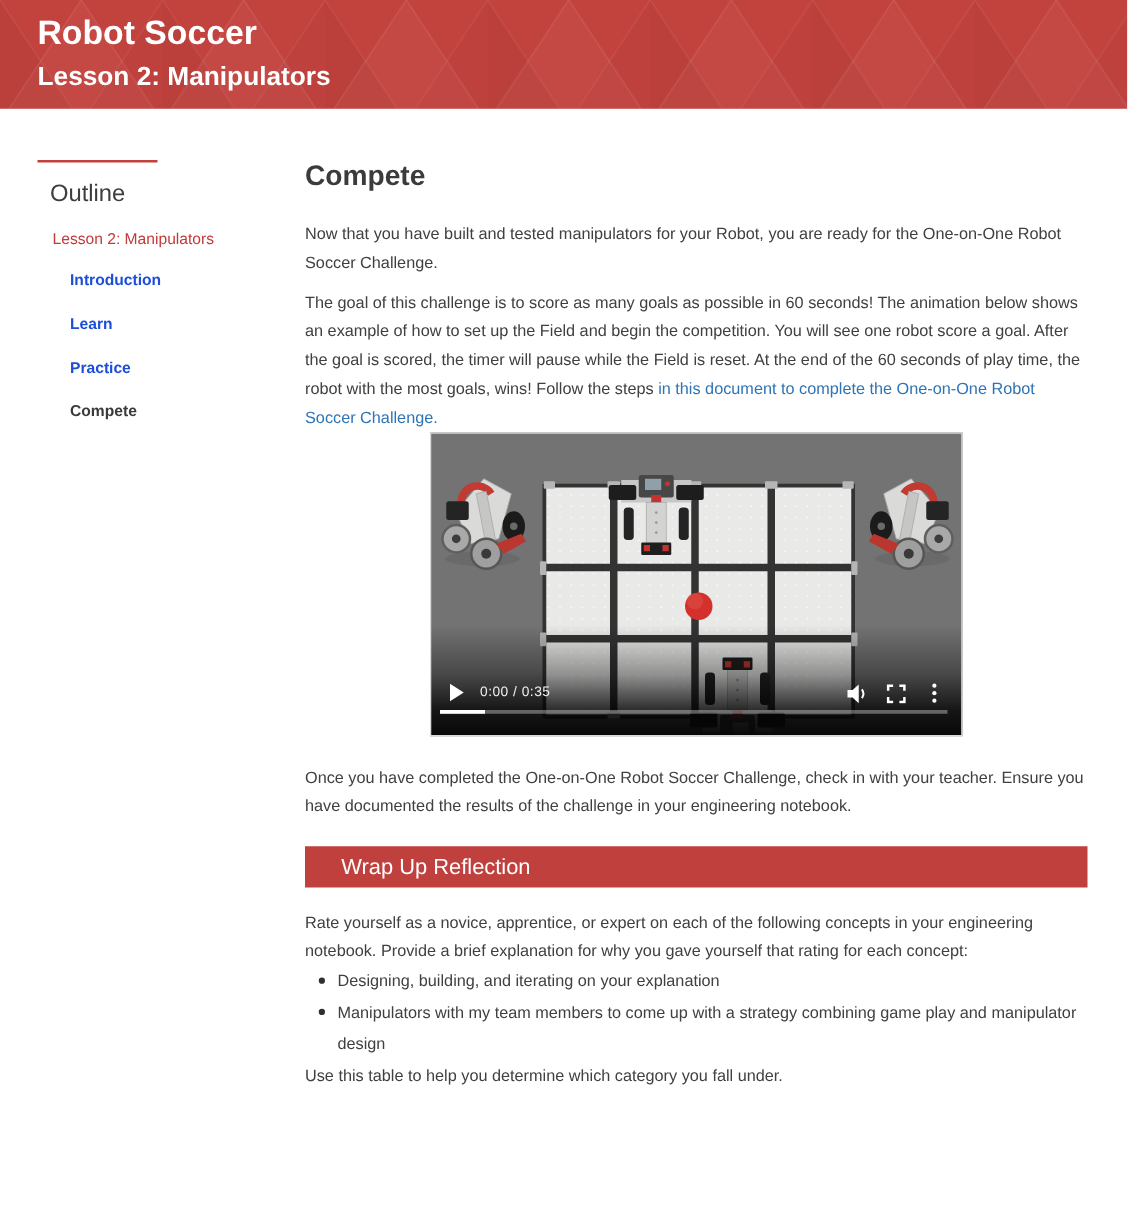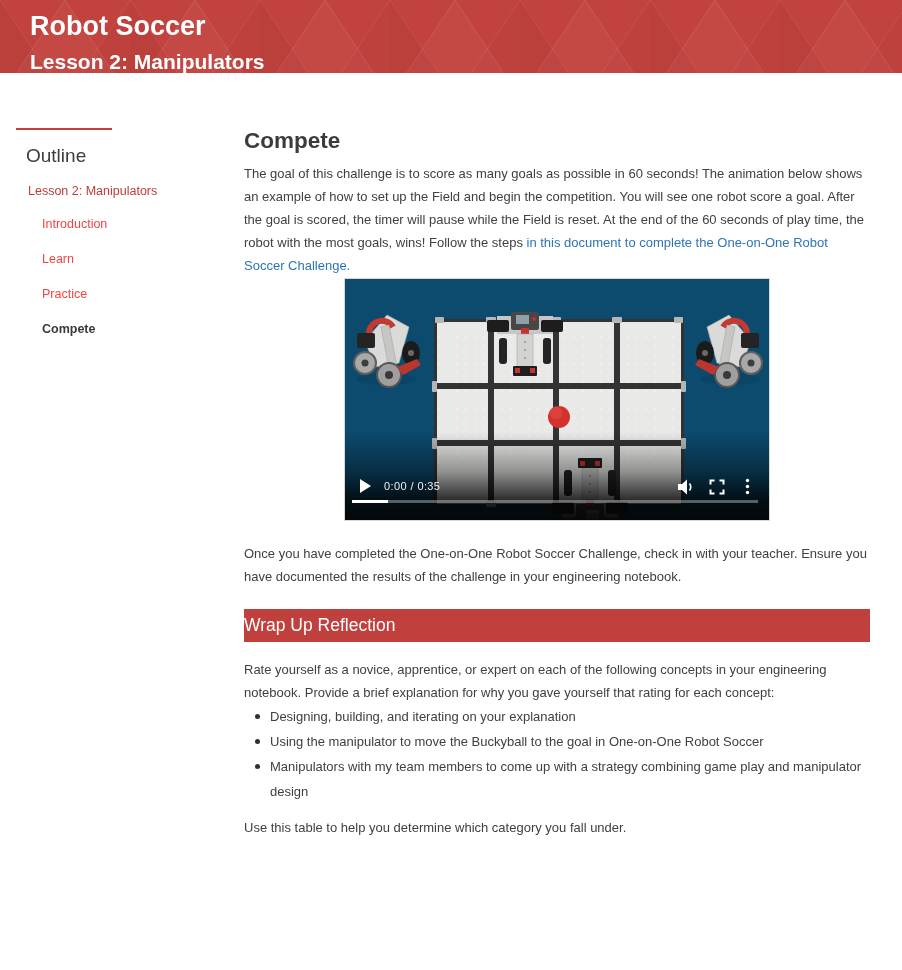--- a/index.html
+++ b/index.html
@@ -1,65 +1,65 @@
 <!DOCTYPE html>
 <html><head>
 <meta charset="utf-8">
 <style>
   * { box-sizing: border-box; margin: 0; padding: 0; }
   html, body { background: #ffffff; }
   body { font-family: "Liberation Sans", sans-serif; }
   .page { position: relative; width: 902px; height: 970px; background: #fff; overflow: hidden; }
 
   
-  .hero { position: absolute; top: 0; left: 0; width: 902px; height: 73px; background: #c2423e; overflow: hidden; }
+  .hero { position: absolute; top: 0; left: 0; width: 902px; height: 87px; background: #c2423e; overflow: hidden; }
   .hero svg.hero-pattern { position: absolute; inset: 0; }
   .hero-text { position: relative; padding: 9px 0 0 30px; color: #fff; }
   .hero-title { font-size: 27px; font-weight: bold; line-height: 34px; }
   .hero-subtitle { font-size: 21px; font-weight: bold; line-height: 27px; margin-top: 5px; }
 
   
-  .outline { position: absolute; left: 16px; top: 128px; width: 205px; }
+  .outline { position: absolute; left: 30px; top: 128px; width: 205px; }
   .outline-rule { width: 96px; height: 2px; background: #c0413d; }
   .outline-title { margin: 14px 0 0 10px; font-size: 19px; line-height: 23px; color: #3d3d3d; }
   .outline-lesson { margin: 17px 0 0 12px; font-size: 12.5px; color: #c23b38; cursor: pointer; }
   .outline-list { list-style: none; margin: 18px 0 0 26px; }
-  .outline-list li { font-size: 12.5px; color: #ef4444; line-height: 17px; margin-bottom: 18px; cursor: pointer; }
+  .outline-list li { font-size: 12.5px; color: #1d4ed8; line-height: 17px; margin-bottom: 18px; cursor: pointer; font-weight: bold; }
   .outline-list li.active { font-weight: bold; color: #3a3a3a; }
 
   
   .content { position: absolute; left: 244px; top: 0; width: 626px; }
   .content h2.page-heading { margin-top: 128px; font-size: 22.5px; line-height: 25px; color: #3b3b3b; font-weight: bold; }
   .content p { font-size: 13px; line-height: 23px; color: #404040; }
   .p1 { margin-top: 22px; }
   .p2 { margin-top: 9px; }
   .doc-link { color: #2e74b5; cursor: pointer; }
   .p3 { margin-top: 21px; }
   .p4 { margin-top: 10px; }
   .p5 { margin-top: 16px; }
-  .p6 { margin-top: 12px; }
-
-  
-  .video { position: relative; width: 426px; height: 243px; margin: 1px auto 0; background: #0c4a6e; border: 1px solid #d8d8d8; overflow: hidden; text-align: right; }
+  .p6 { margin-top: 2px; }
+
+  
+  .video { position: relative; width: 426px; height: 243px; margin: 1px auto 0; background: #737373; border: 1px solid #d8d8d8; overflow: hidden; text-align: right; }
   .video svg.scene { display: block; }
   .video-fade { position: absolute; left: 0; right: 0; bottom: 0; height: 88px;
     background: linear-gradient(180deg, rgba(0,0,0,0) 0%, rgba(0,0,0,0.38) 45%, rgba(0,0,0,0.82) 78%, rgba(5,5,5,0.97) 100%); }
   .play-btn { position: absolute; left: 15px; bottom: 27px; width: 0; height: 0;
     border-left: 11px solid #fff; border-top: 7px solid transparent; border-bottom: 7px solid transparent; cursor: pointer; }
   .time-label { position: absolute; left: 39px; bottom: 28px; font-size: 11px; color: #f0f0f0; letter-spacing: 0.4px; }
   .ctrl-icon { position: absolute; bottom: 25px; cursor: pointer; }
   .vol-btn { left: 332px; }
   .fs-btn { left: 364px; }
   .menu-btn { left: 400px; }
   .track { position: absolute; left: 7px; bottom: 17px; width: 406px; height: 3px; background: rgba(255,255,255,0.34); cursor: pointer; }
   .played { width: 36px; height: 3px; background: #fff; }
 
   
   .banner { margin-top: 21px; height: 33px; background: #c0403d; color: #ffffff; display: flex; align-items: center;
-    padding-left: 0; font-size: 17.5px; font-weight: normal; }
+    padding-left: 29px; font-size: 17.5px; font-weight: normal; }
 
   
   .bullets { list-style: none; margin-top: 0; }
   .bullets li { position: relative; padding-left: 26px; font-size: 13px; line-height: 25px; color: #404040; }
   .bullets li::before { content: ""; position: absolute; left: 11px; top: 10px; width: 5px; height: 5px; border-radius: 50%; background: #2f2f2f; }
 </style>
 </head>
 <body>
 
 <div class="page">
@@ -89,20 +89,21 @@
       <li>Introduction</li>
       <li>Learn</li>
       <li>Practice</li>
       <li class="active">Compete</li>
     </ul>
   </aside>
 
   <main class="content">
     <h2 class="page-heading">Compete</h2>
 
+    <p class="p1">Now that you have built and tested manipulators for your Robot, you are ready for the One-on-One Robot Soccer Challenge.</p>
 
     <p class="p2"><span>The goal of this challenge is to score as many goals as possible in 60 seconds! The animation below shows an example of how to set up the Field and begin the competition. You will see one robot score a goal. After the goal is scored, the timer will pause while the Field is reset. At the end of the 60 seconds of play time, the robot with the most goals, wins! Follow the steps </span><span class="doc-link">in this document to complete the One-on-One Robot Soccer Challenge.</span></p>
 
     <div class="video">
       <svg class="scene" width="424" height="241" viewBox="0 0 424 241">
         <defs>
           <pattern id="fdots" width="9" height="9" patternUnits="userSpaceOnUse">
             <circle cx="4" cy="4" r="0.7" fill="#ffffff" opacity="0.9"></circle>
           </pattern>
         </defs>
@@ -249,21 +250,20 @@
     </div>
 
     <p class="p3">Once you have completed the One-on-One Robot Soccer Challenge, check in with your teacher. Ensure you have documented the results of the challenge in your engineering notebook.</p>
 
     <div class="banner">Wrap Up Reflection</div>
 
     <p class="p5">Rate yourself as a novice, apprentice, or expert on each of the following concepts in your engineering notebook. Provide a brief explanation for why you gave yourself that rating for each concept:</p>
 
     <ul class="bullets">
       <li>Designing, building, and iterating on your explanation</li>
-      <li>Using the manipulator to move the Buckyball to the goal in One-on-One Robot Soccer</li>
       <li>Manipulators with my team members to come up with a strategy combining game play and manipulator design</li>
     </ul>
 
     <p class="p6">Use this table to help you determine which category you fall under.</p>
 
   </main>
 
 </div>
 
 </body></html>

